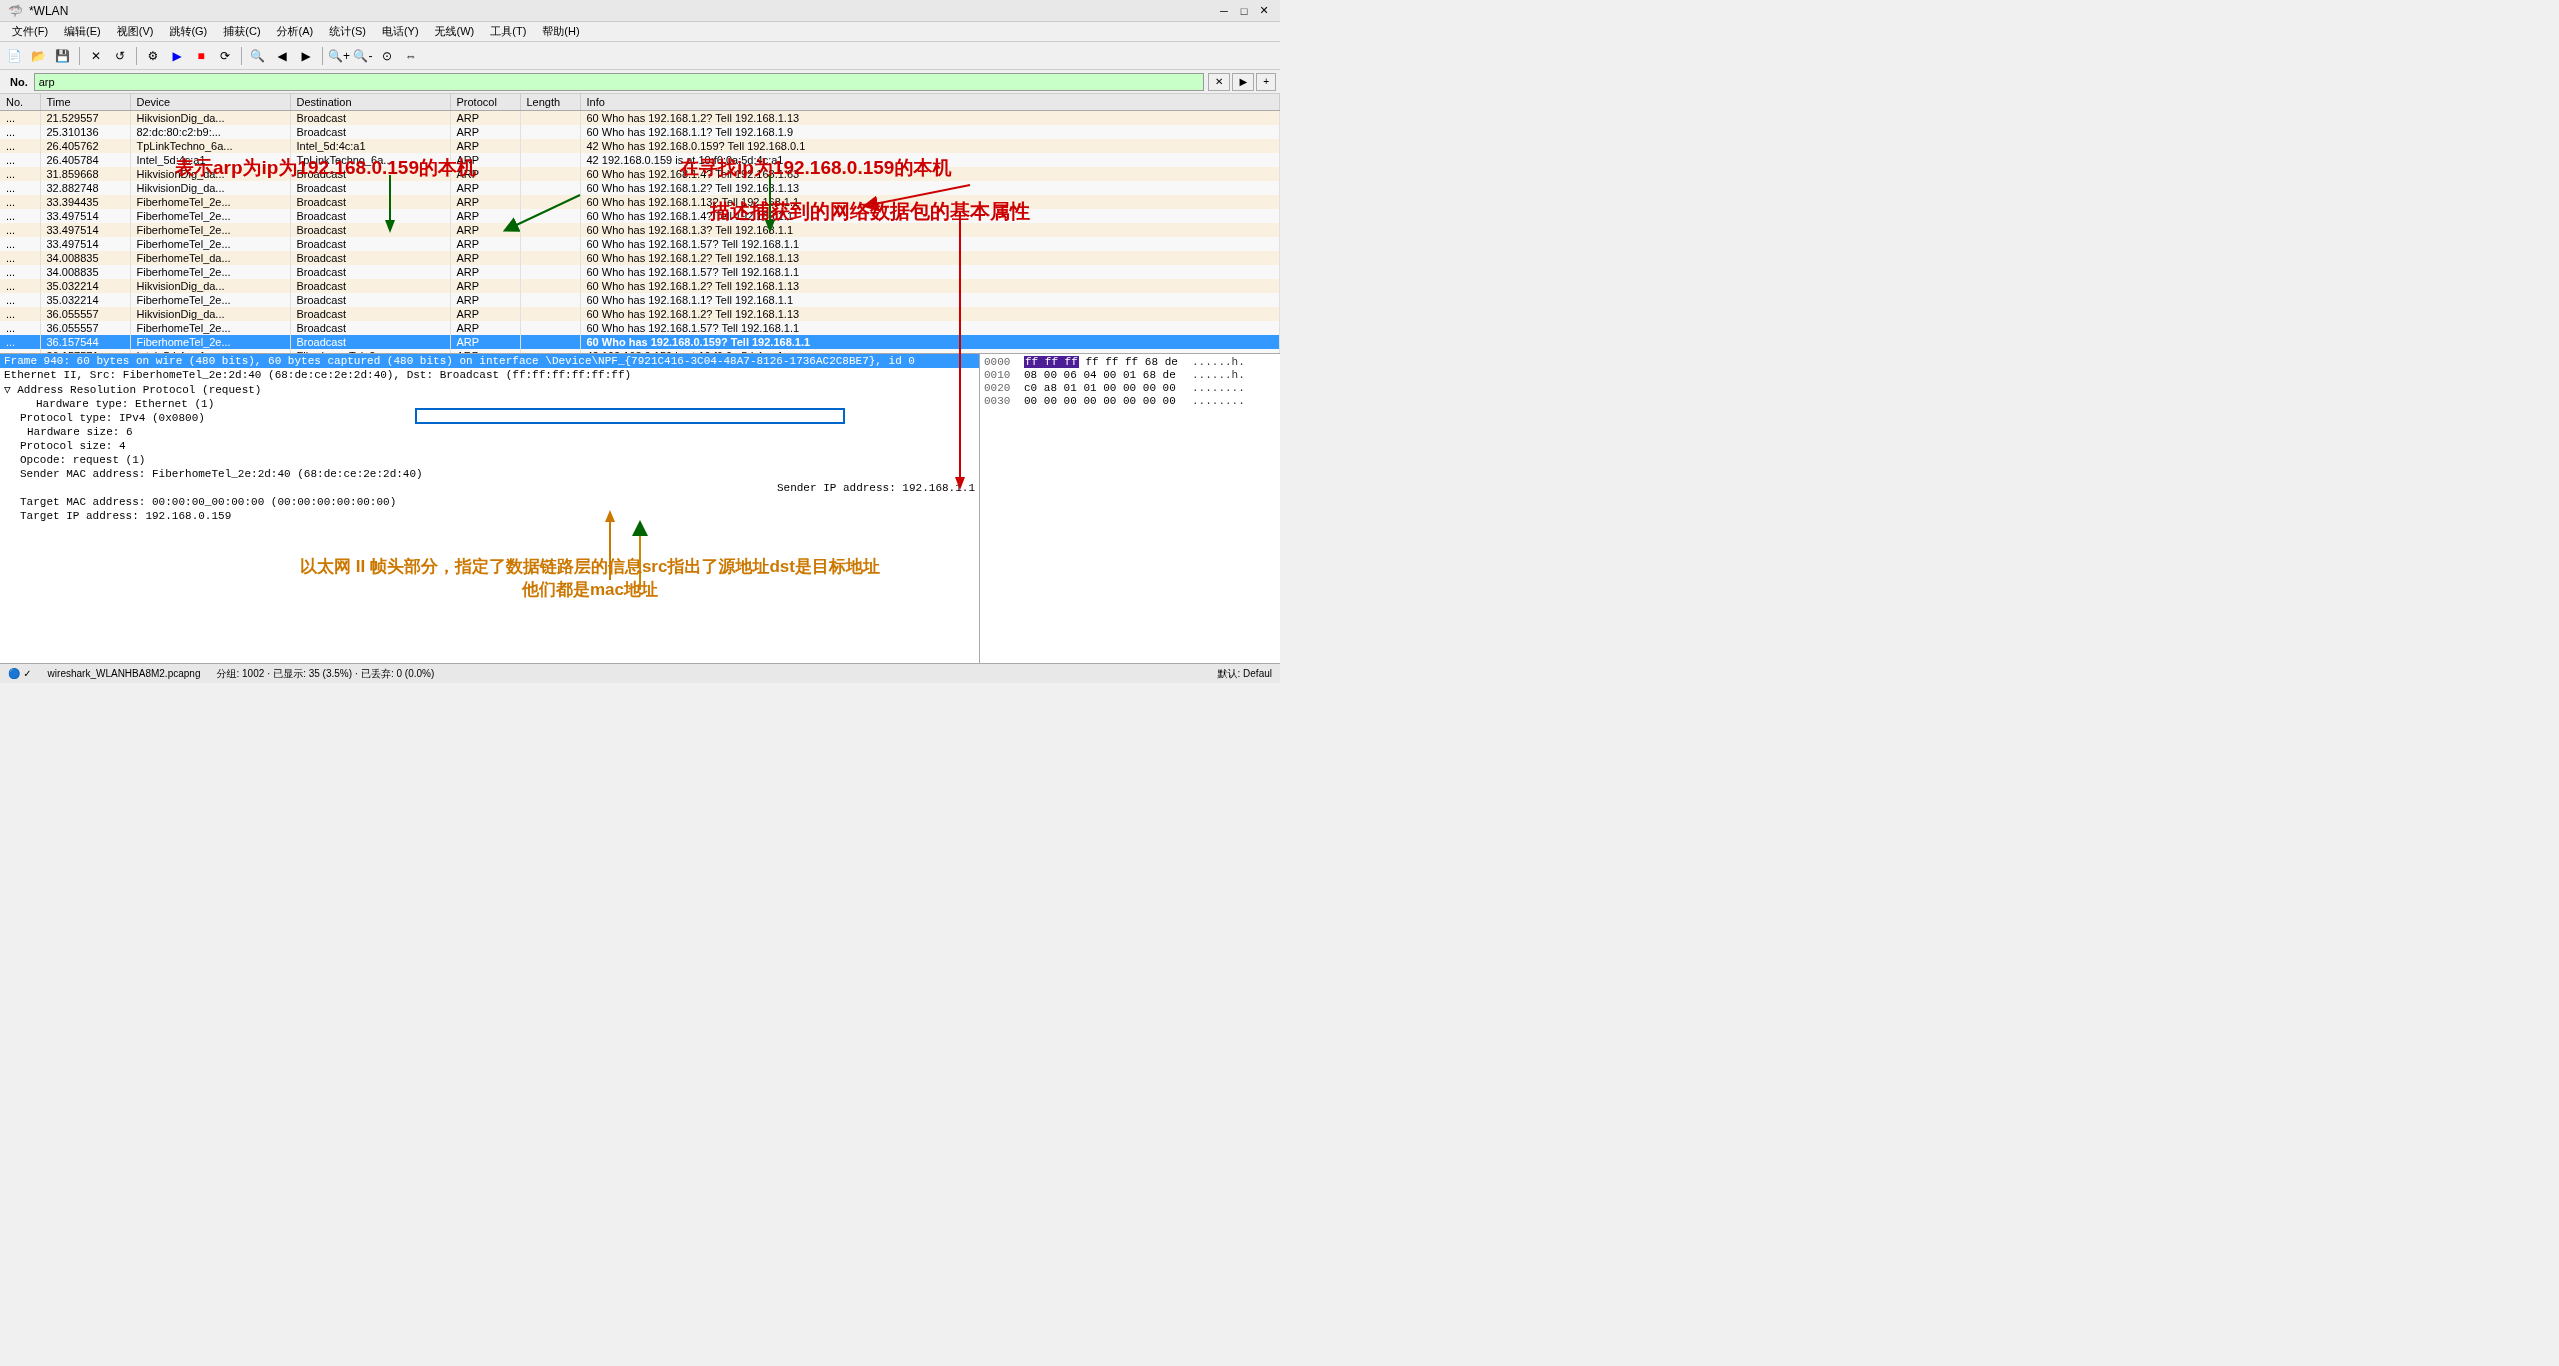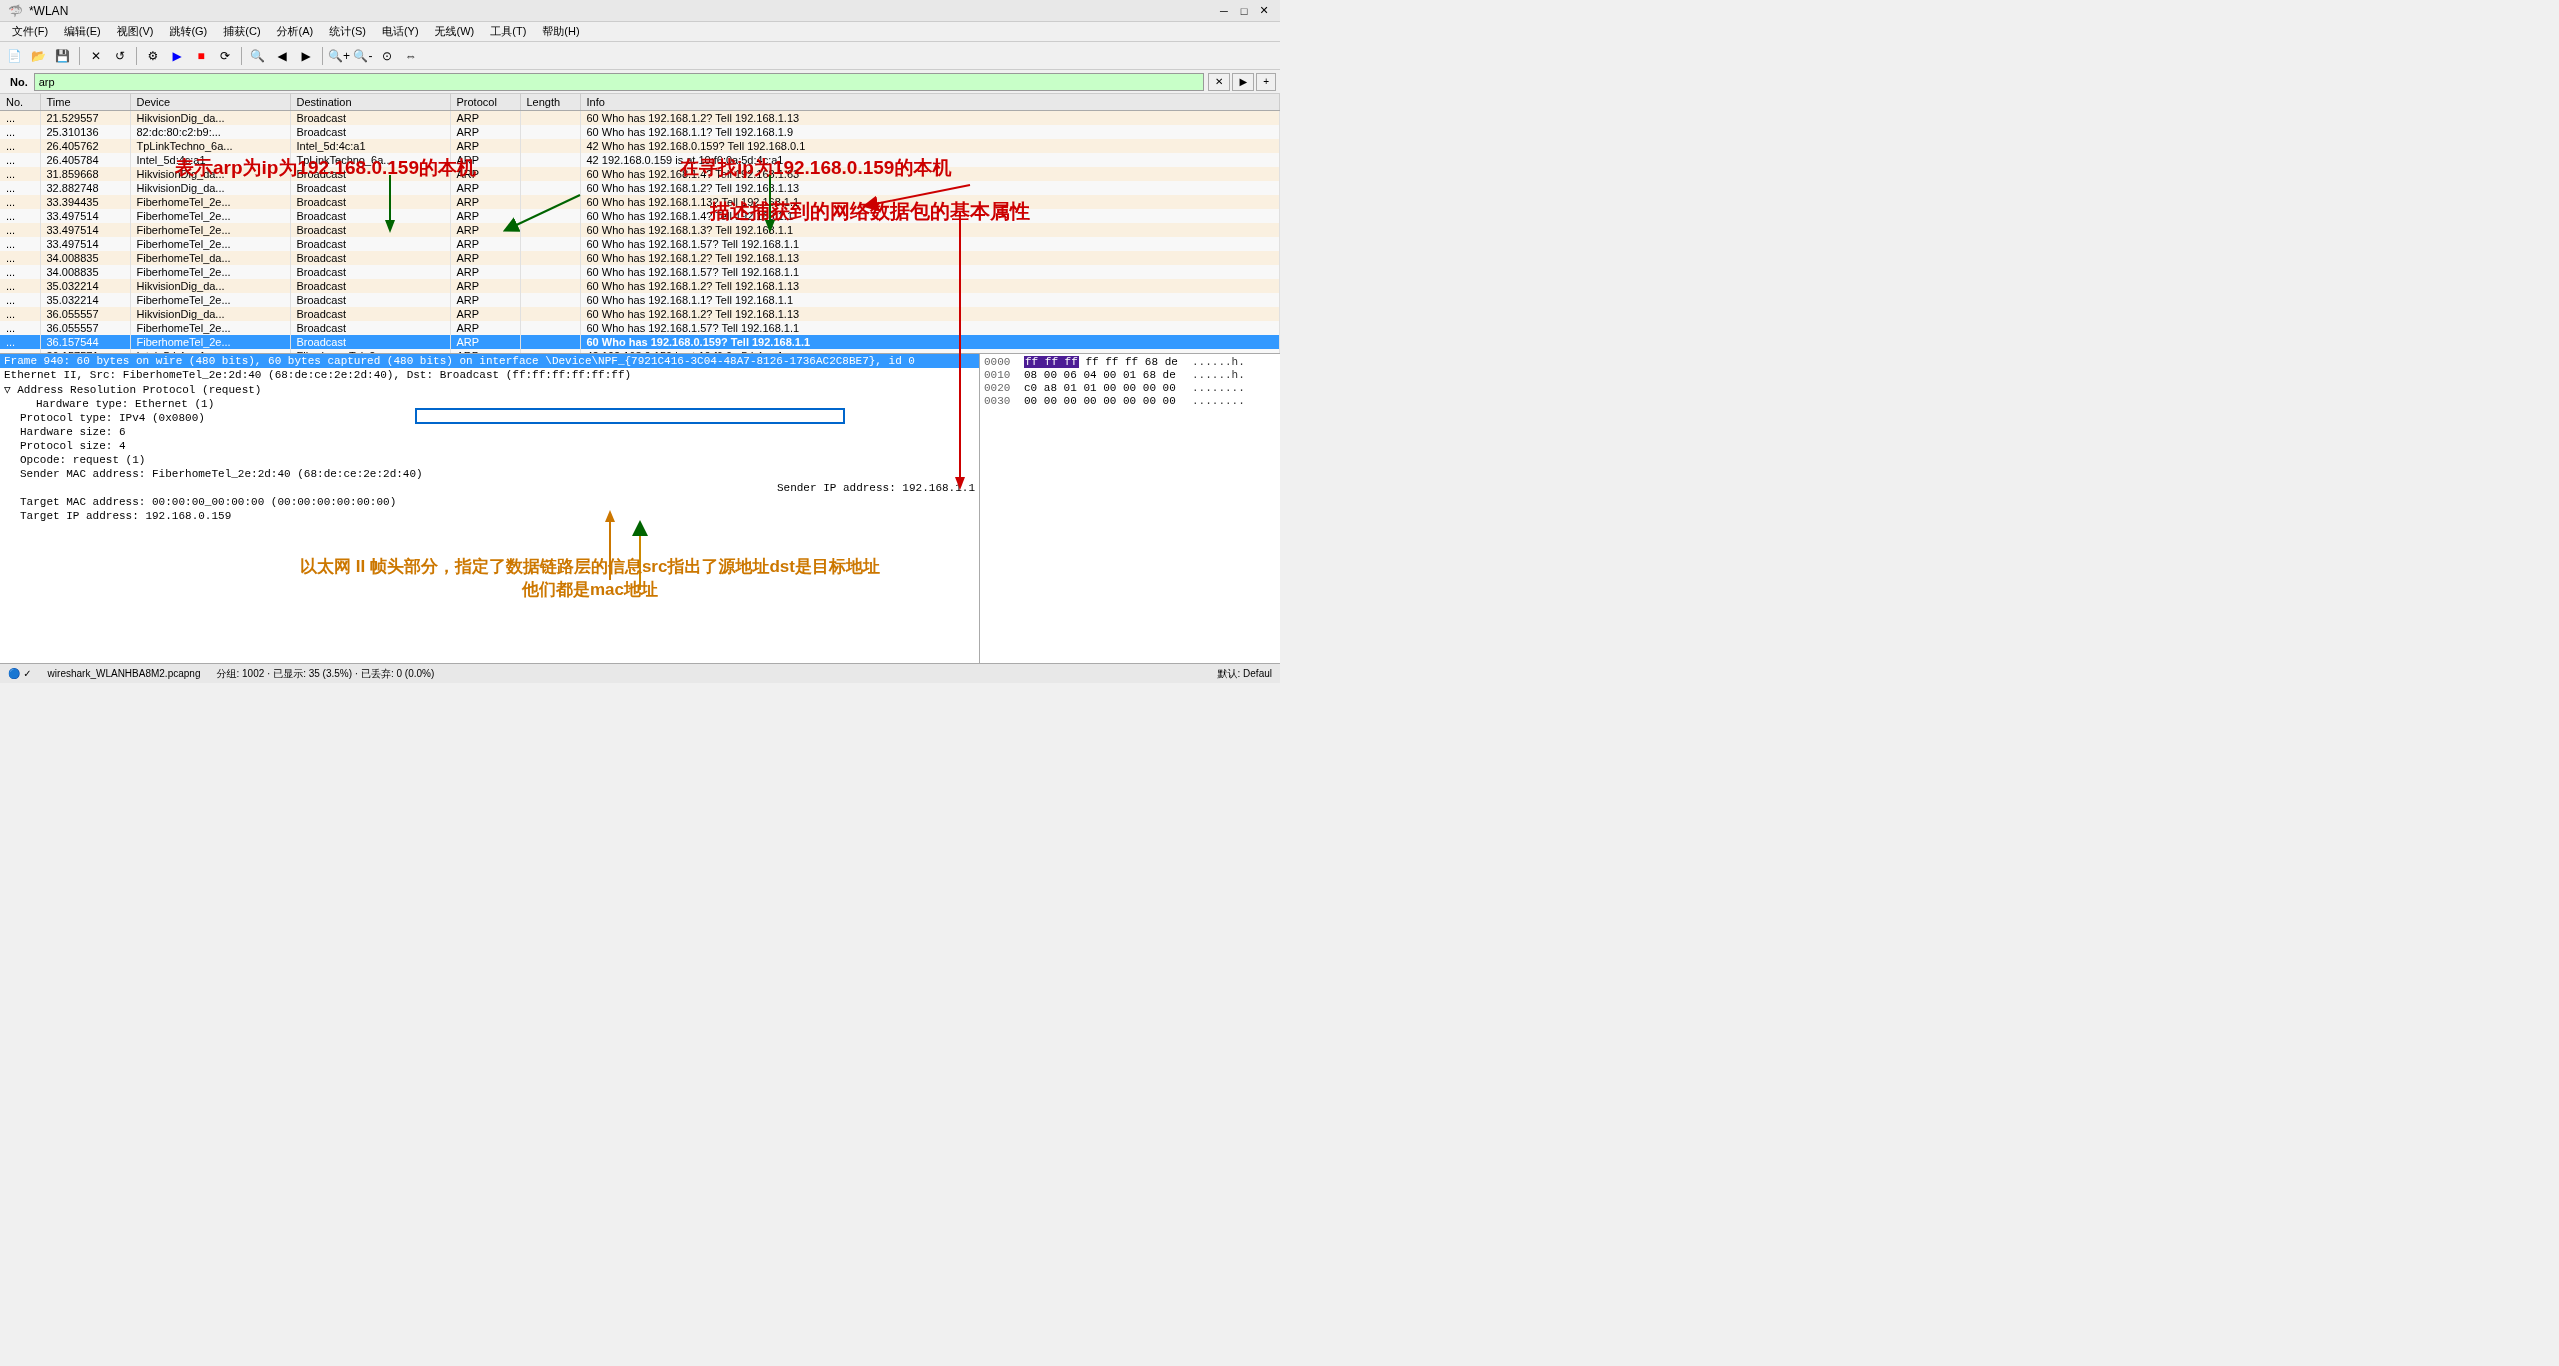--- a/index.html
+++ b/index.html
@@ -435,21 +435,21 @@
 
     <div class="bottom-split">
 
       <div class="bottom-left">
         <div id="detail-lines">
             <div class="detail-line selected-detail" style="padding-left: 4px;">Frame 940: 60 bytes on wire (480 bits), 60 bytes captured (480 bits) on interface \Device\NPF_{7921C416-3C04-48A7-8126-1736AC2C8BE7}, id 0</div>
             <div class="detail-line" style="padding-left: 4px;">Ethernet II, Src: FiberhomeTel_2e:2d:40 (68:de:ce:2e:2d:40), Dst: Broadcast (ff:ff:ff:ff:ff:ff)</div>
             <div class="detail-line" style="padding-left: 4px;">▽ Address Resolution Protocol (request)</div>
             <div class="detail-line" style="padding-left: 36px;">Hardware type: Ethernet (1)</div>
             <div class="detail-line" style="padding-left: 20px;">Protocol type: IPv4 (0x0800)</div>
-            <div class="detail-line" style="padding-left: 20px;">Hardware size: 6</div>
+            <div class="detail-line" style="padding-left: 27px;">Hardware size: 6</div>
             <div class="detail-line" style="padding-left: 20px;">Protocol size: 4</div>
             <div class="detail-line" style="padding-left: 20px;">Opcode: request (1)</div>
             <div class="detail-line" style="padding-left: 20px;">Sender MAC address: FiberhomeTel_2e:2d:40 (68:de:ce:2e:2d:40)</div>
             <div class="detail-line" style="padding-left: 20px; text-align: right;">Sender IP address: 192.168.1.1</div>
             <div class="detail-line" style="padding-left: 20px;">Target MAC address: 00:00:00_00:00:00 (00:00:00:00:00:00)</div>
             <div class="detail-line" style="padding-left: 20px;">Target IP address: 192.168.0.159</div>
           </div>
       </div>
 
       <div class="bottom-right">

